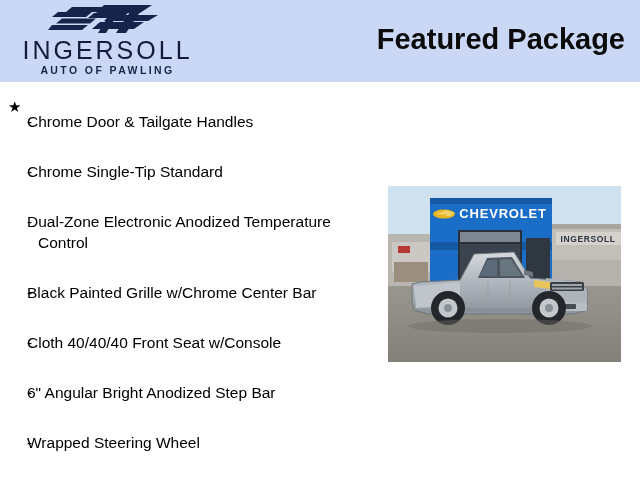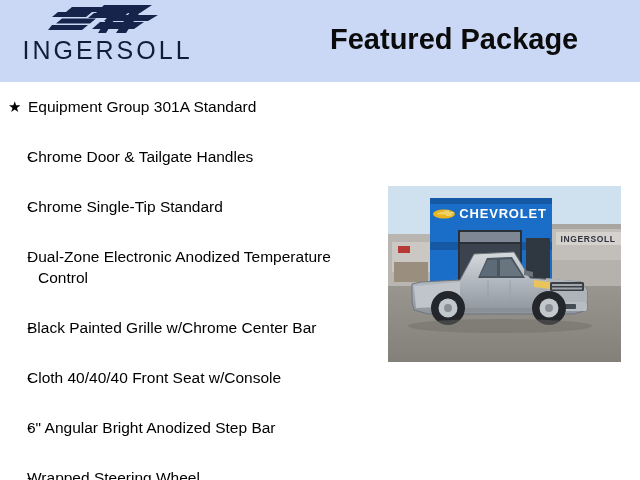--- a/index.html
+++ b/index.html
@@ -68,21 +68,21 @@
     color: #16234a;
     line-height: 12px;
     white-space: nowrap;
   }
 
   #page-title {
     position: absolute;
     left: 330px;
     top: 22px;
     width: 295px;
-    text-align: left;
+    text-align: right;
     font-size: 29px;
     font-weight: bold;
     color: #0b0b0b;
     line-height: 34px;
     white-space: nowrap;
   }
 
   
   #feature-list {
     position: absolute;
@@ -168,27 +168,28 @@
           <path d="M62 12 L110 12 L100 18 L56 18 Z"></path>
           <path d="M52 19 L96 19 L86 26 L44 26 Z"></path>
           <path d="M66 4 L74 4 L58 30 L50 30 Z"></path>
           <path d="M86 3 L96 3 L78 30 L68 30 Z"></path>
         </g>
       </svg>
     </div>
 
     <div id="brand-wordmark">INGERSOLL</div>
 
+    <div id="brand-tagline">AUTO OF PAWLING</div>
   </div>
 
   <div id="page-title">Featured Package</div>
 </div>
 
 <ul id="feature-list">
-    <li class="feature-item level-top"><span class="bullet-star">★</span><span class="item-text">Equipment Group 301A Standard</span></li>
+    <li class="feature-item level-top"><span class="bullet-star">★</span></li>
     <li class="feature-item level-sub">
       <span class="bullet-dash">-</span>
       <span class="item-text">Chrome Door &amp; Tailgate Handles</span>
     </li>
     <li class="feature-item level-sub">
       <span class="bullet-dash">-</span>
       <span class="item-text">Chrome Single-Tip Standard</span>
     </li>
     <li class="feature-item level-sub">
       <span class="bullet-dash">-</span>

